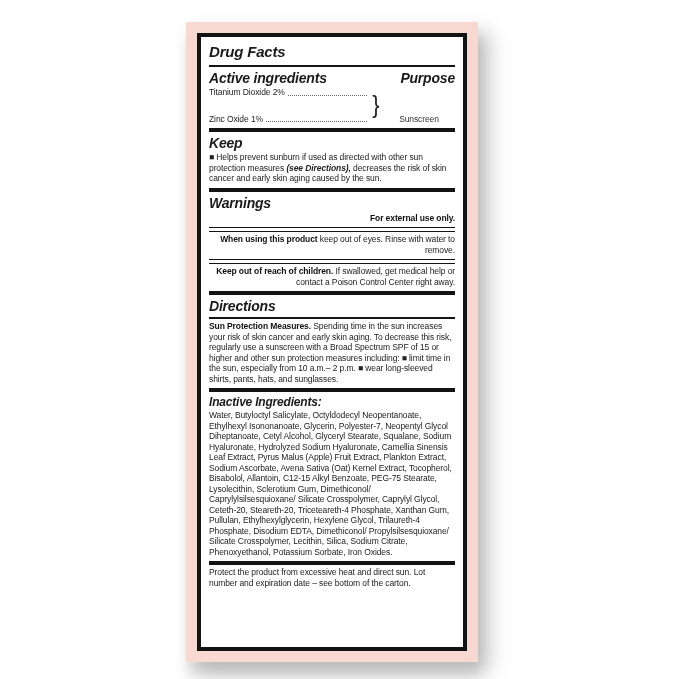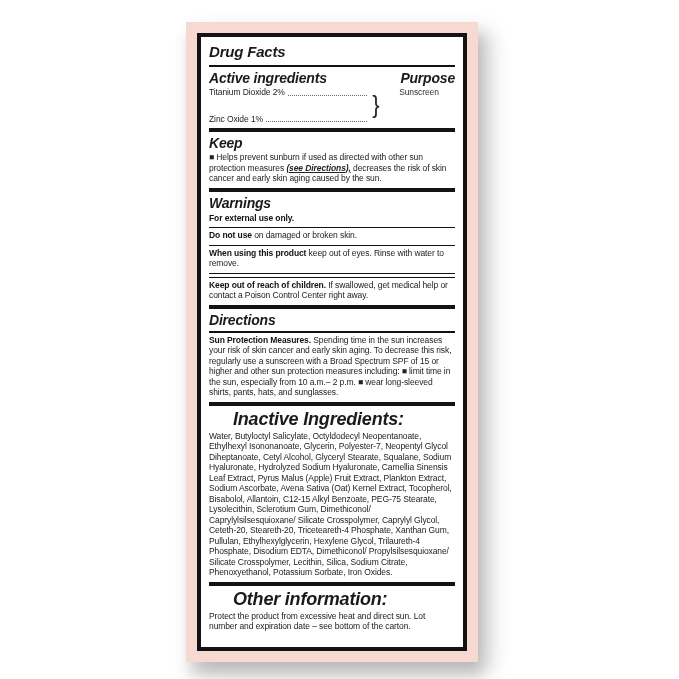--- a/index.html
+++ b/index.html
@@ -48,30 +48,30 @@
   .rule2 { border-top: 2px solid #131313; margin: 2px 0; }
   .hair  { border-top: 1.5px solid #131313; margin: 2px 0 1px 0; }
 
   .sec-head {
     font-size: 14px;
     font-weight: bold;
     font-style: italic;
     letter-spacing: -0.2px;
     margin: 1px 0 1px 0;
   }
-  .sec-head.small { font-size: 18px; margin-left: 24px; }
+  .sec-head.small { font-size: 12px; }
 
   .body, .warn-row, .ing-row, .purpose-val {
     font-size: 8.5px;
     line-height: 10.5px;
     letter-spacing: -0.1px;
     color: #222;
   }
   .body b, .warn-row b { color: #111; }
-  .body .emi { font-weight: bold; font-style: italic; text-decoration: underline; }
+  .body .emi { font-weight: bold; font-style: italic; }
 
   
   .active-grid {
     display: grid;
     grid-template-columns: 1fr 14px 72px;
     align-items: stretch;
     margin-bottom: 2px;
   }
   .active-heads {
     display: flex;
@@ -79,24 +79,24 @@
     align-items: baseline;
   }
   .ing-rows { display: flex; flex-direction: column; justify-content: center; gap: 16px; }
   .ing-row { display: flex; align-items: flex-end; }
   .leader { flex: 1; border-bottom: 1.5px dotted #666; margin: 0 2px 2px 3px; }
   .brace-cell {
     display: flex; align-items: center; justify-content: center;
     font-size: 22px; font-weight: normal; color: #222;
     transform: scaleY(1.05);
   }
-  .purpose-col { display: flex; align-items: flex-start; justify-content: center; }
+  .purpose-col { display: flex; align-items: flex-end; justify-content: center; }
   .purpose-val { color: #333; }
 
-  .warn-row { margin: 1px 0 2px 0; }
+  .warn-row { margin: 1px 0 2px 0; text-align: right; }
 
   .uses-body, .dir-body, .sun-body, .inactive-body, .other-body { margin: 0 0 2px 0; }
 </style>
 </head>
 <body>
 
 <div class="stage">
   <div class="carton">
     <div class="panel">
 
@@ -127,21 +127,20 @@
       <div class="rule4"></div>
 
       <div class="sec-head">Keep</div>
       <div class="body uses-body"><span>■ Helps prevent sunburn if used as directed with other sun protection measures </span><span class="emi">(see Directions),</span><span> decreases the risk of skin cancer and early skin aging caused by the sun.</span></div>
 
       <div class="rule4"></div>
 
       <div class="sec-head">Warnings</div>
       <div class="warn-row"><b>For external use only.</b><span></span></div>
       <div class="hair"></div>
-      <div class="warn-row"><b>Do not use</b><span> on damaged or broken skin.</span></div>
       <div class="hair"></div>
       <div class="warn-row"><b>When using this product</b><span> keep out of eyes. Rinse with water to remove.</span></div>
       <div class="hair"></div>
       <div class="hair"></div>
       <div class="warn-row"><b>Keep out of reach of children.</b><span> If swallowed, get medical help or contact a Poison Control Center right away.</span></div>
 
       <div class="rule4"></div>
 
       <div class="sec-head">Directions</div>
 
@@ -149,18 +148,17 @@
 
       <div class="body sun-body"><b>Sun Protection Measures.</b><span> Spending time in the sun increases your risk of skin cancer and early skin aging. To decrease this risk, regularly use a sunscreen with a Broad Spectrum SPF of 15 or higher and other sun protection measures including: ■ limit time in the sun, especially from 10 a.m.– 2 p.m. ■ wear long-sleeved shirts, pants, hats, and sunglasses.</span></div>
 
       <div class="rule4"></div>
 
       <div class="sec-head small">Inactive Ingredients:</div>
       <div class="body inactive-body">Water, Butyloctyl Salicylate, Octyldodecyl Neopentanoate, Ethylhexyl Isononanoate, Glycerin, Polyester-7, Neopentyl Glycol Diheptanoate, Cetyl Alcohol, Glyceryl Stearate, Squalane, Sodium Hyaluronate, Hydrolyzed Sodium Hyaluronate, Camellia Sinensis Leaf Extract, Pyrus Malus (Apple) Fruit Extract, Plankton Extract, Sodium Ascorbate, Avena Sativa (Oat) Kernel Extract, Tocopherol, Bisabolol, Allantoin, C12-15 Alkyl Benzoate, PEG-75 Stearate, Lysolecithin, Sclerotium Gum, Dimethiconol/ Caprylylsilsesquioxane/ Silicate Crosspolymer, Caprylyl Glycol, Ceteth-20, Steareth-20, Triceteareth-4 Phosphate, Xanthan Gum, Pullulan, Ethylhexylglycerin, Hexylene Glycol, Trilaureth-4 Phosphate, Disodium EDTA, Dimethiconol/ Propylsilsesquioxane/ Silicate Crosspolymer, Lecithin, Silica, Sodium Citrate, Phenoxyethanol, Potassium Sorbate, Iron Oxides.</div>
 
       <div class="rule4"></div>
 
-      <div class="sec-head small">Other information:</div>
       <div class="body other-body">Protect the product from excessive heat and direct sun. Lot number and expiration date – see bottom of the carton.</div>
 
     </div>
   </div>
 </div>
 
 </body></html>

